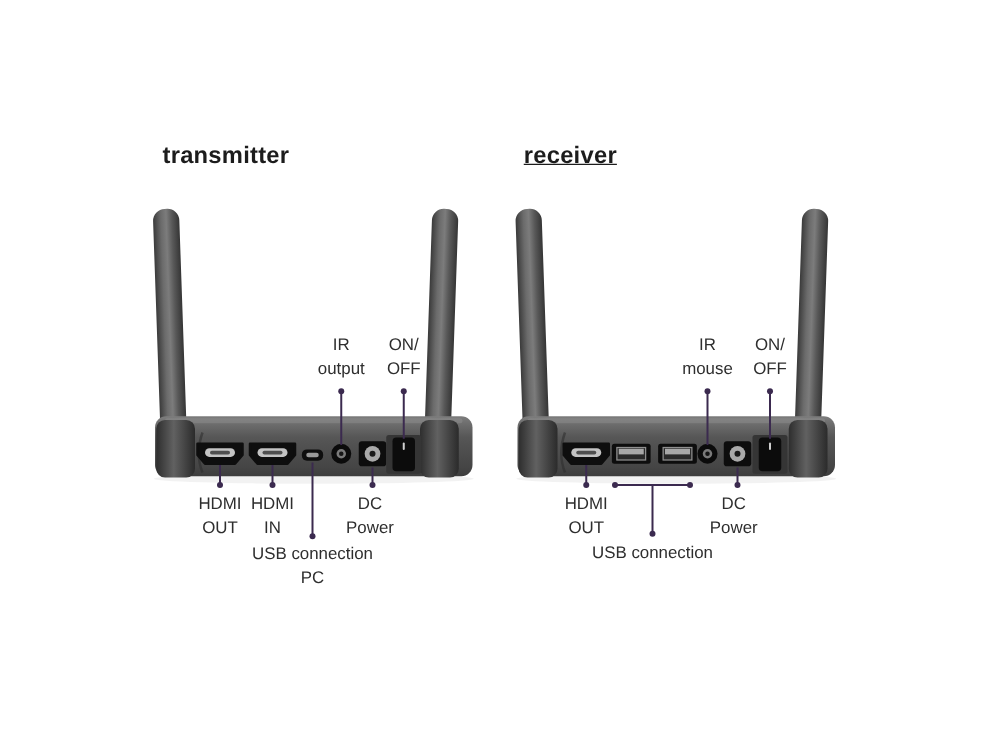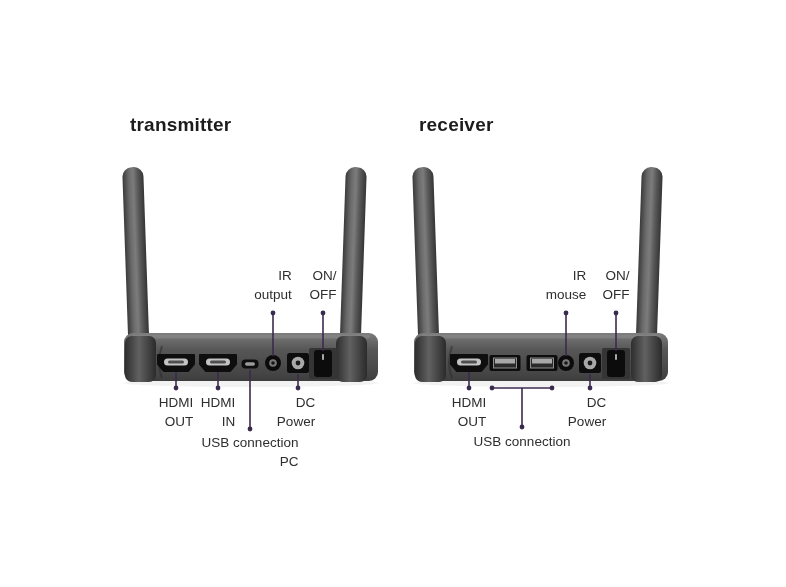--- a/index.html
+++ b/index.html
@@ -19,21 +19,21 @@
   .canvas{position:absolute;inset:0;width:786px;height:470px;}
   .devices-svg{position:absolute;left:0;top:0;}
   .heading{
     position:absolute;
     font-size:19px;font-weight:700;color:var(--heading-text);
     letter-spacing:.2px;
   }
   .port-label{
     position:absolute;transform:translateX(-50%);
     font-size:13.5px;line-height:19px;color:var(--label-text);
-    text-align:right;white-space:nowrap;
+    text-align:center;white-space:nowrap;
   }
   .port-label span{display:block;}
   .port-label .muted{color:var(--muted-purple-text);}
   .ann-line{stroke:var(--annotation);stroke-width:1.6;fill:none;}
   .ann-dot{fill:var(--annotation);}
 </style>
 </head>
 <body>
 
 <div class="canvas">
@@ -161,21 +161,21 @@
         <circle class="ann-dot" cx="590" cy="388" r="2.4"></circle>
       <circle class="ann-dot" cx="492" cy="388" r="2.4"></circle>
         <circle class="ann-dot" cx="552" cy="388" r="2.4"></circle>
       <line class="ann-line" x1="492" y1="388" x2="552" y2="388"></line>
       <line class="ann-line" x1="522" y1="388" x2="522" y2="426"></line>
         <circle class="ann-dot" cx="522" cy="427" r="2.4"></circle>
     </g>
   </svg>
 
   <div class="heading" style="left:130px;top:114px;">transmitter</div>
-  <div class="heading" style="left:419px;top:114px;">receiver</div>
+  <div class="heading" style="left:419px;top:114px;text-decoration:underline;">receiver</div>
 
   <div class="port-label" style="left:273px;top:266px;">
     <span>IR</span>
     <span>output</span>
   </div>
   <div class="port-label" style="left:323px;top:266px;">
     <span>ON/</span>
     <span>OFF</span>
   </div>
   <div class="port-label" style="left:176px;top:393px;">

